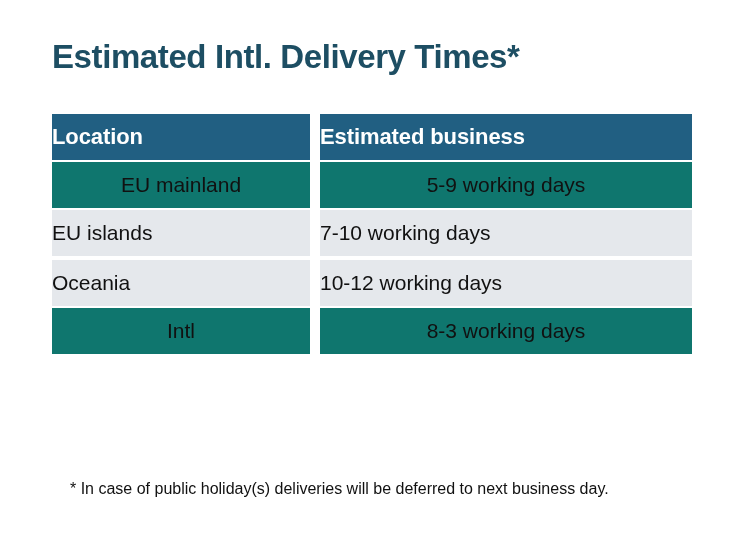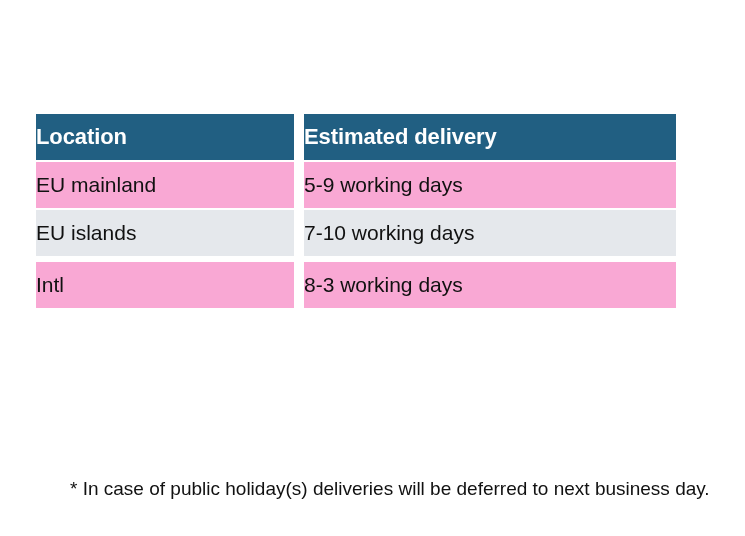--- a/index.html
+++ b/index.html
@@ -26,21 +26,21 @@
     top: 36px;
     font-size: 33px;
     font-weight: 700;
     letter-spacing: -0.4px;
     color: #1d4e63;
     line-height: 42px;
     white-space: nowrap;
   }
   .delivery-table {
     position: absolute;
-    left: 36px;
+    left: 52px;
     top: 114px;
     width: 640px;
     border-collapse: separate;
     border-spacing: 0;
   }
   .delivery-table col.col-location { width: 258px; }
   .delivery-table col.col-gap { width: 10px; }
   .delivery-table col.col-estimate { width: 372px; }
 
   .delivery-table th,
@@ -72,51 +72,52 @@
     line-height: 0;
   }
   .data-cell {
     height: 46px;
     padding: 0 14px;
     font-size: 21px;
     color: #111111;
     text-align: left;
     white-space: nowrap;
   }
-  tr.shade-dark .data-cell { background: #f9a8d4; }
+  tr.shade-dark .data-cell { background: #0f766e; text-align: center; }
   tr.shade-light .data-cell { background: #e5e8ec; }
 
   .footnote {
     position: absolute;
     left: 70px;
     top: 480px;
-    font-size: 19px;
+    font-size: 16px;
     color: #111111;
     white-space: nowrap;
     line-height: 18px;
     text-align: center;
   }
 </style>
 </head>
 <body>
 
 <div class="page">
 
+  <div class="page-title">Estimated Intl. Delivery Times*</div>
 
   <table class="delivery-table">
     <colgroup>
       <col class="col-location">
       <col class="col-gap">
       <col class="col-estimate">
     </colgroup>
     <thead>
       <tr>
         <th class="head-cell">Location</th>
         <th class="cell-gap"></th>
-        <th class="head-cell">Estimated delivery</th>
+        <th class="head-cell">Estimated business</th>
       </tr>
     </thead>
     <tbody>
 
       <tr class="row-spacer">
         <td></td>
         <td></td>
         <td></td>
       </tr>
 
@@ -144,20 +145,25 @@
         <td></td>
       </tr>
 
 
       <tr class="row-spacer">
         <td></td>
         <td></td>
         <td></td>
       </tr>
 
+      <tr class="shade-light">
+        <td class="data-cell">Oceania</td>
+        <td class="cell-gap"></td>
+        <td class="data-cell">10-12 working days</td>
+      </tr>
 
       <tr class="row-spacer">
         <td></td>
         <td></td>
         <td></td>
       </tr>
 
       <tr class="shade-dark">
         <td class="data-cell">Intl</td>
         <td class="cell-gap"></td>

